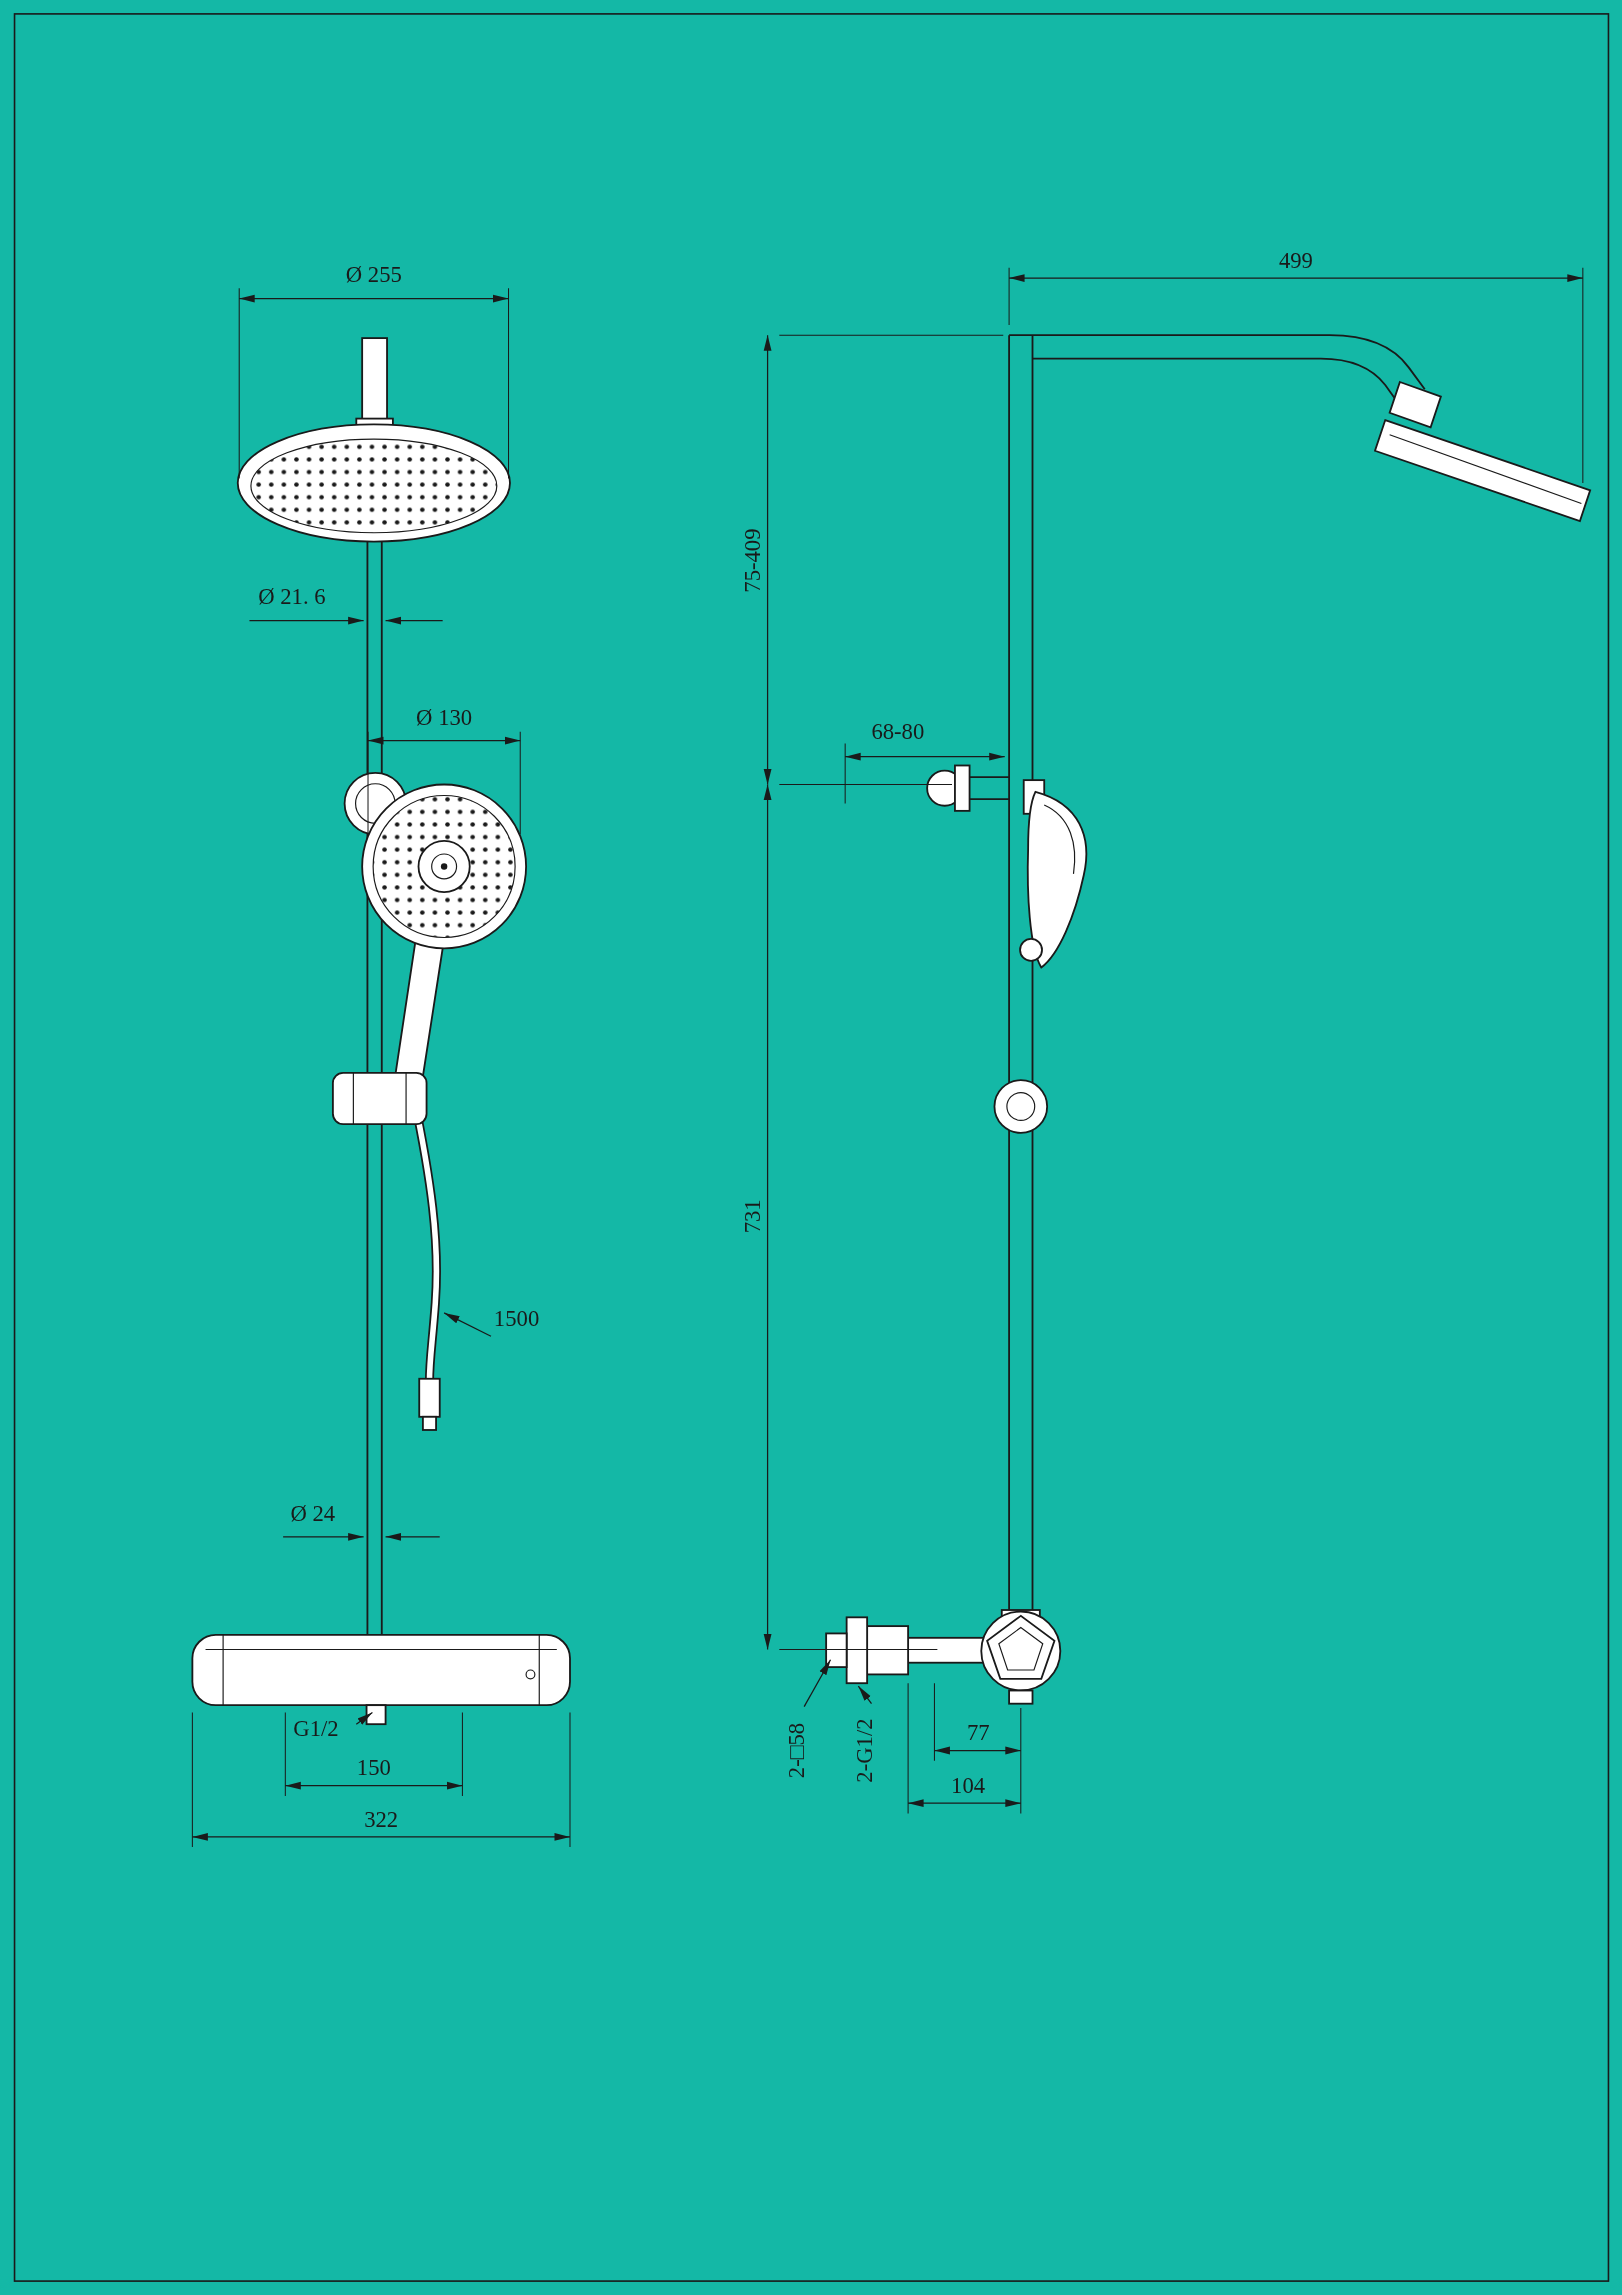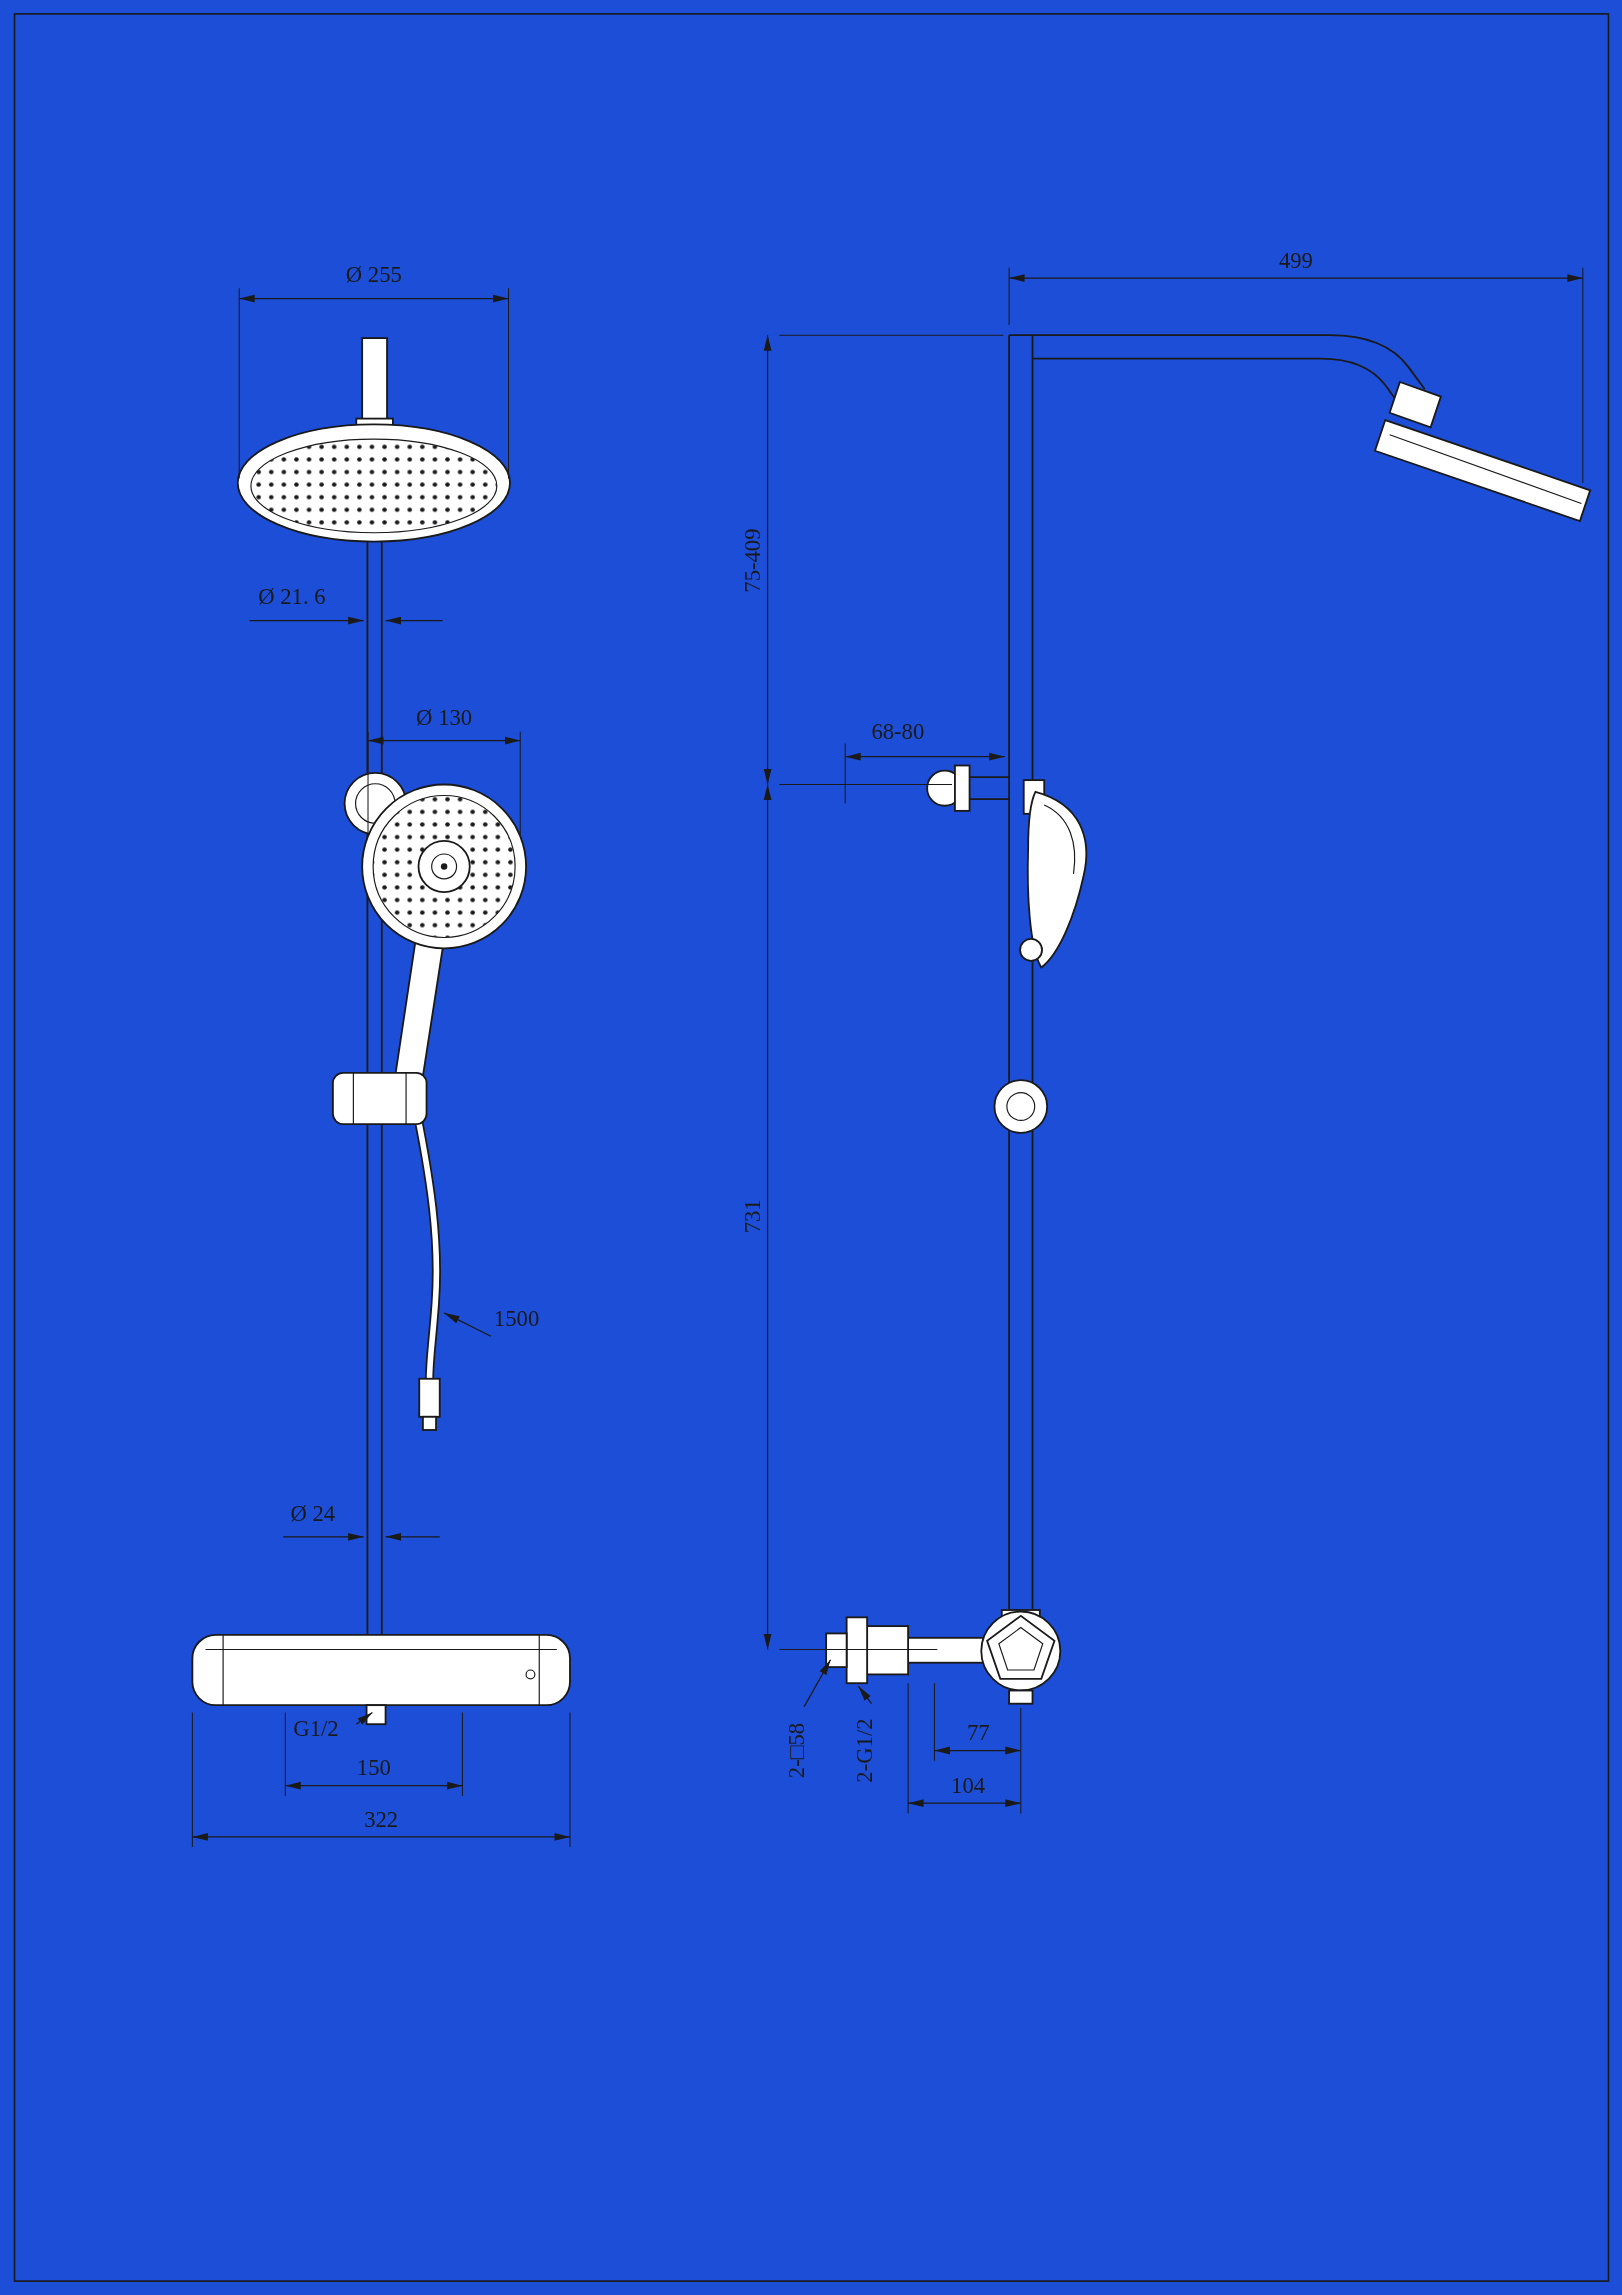--- a/index.html
+++ b/index.html
@@ -1,16 +1,16 @@
 <!DOCTYPE html>
 <html style="font-size:10.5px"><head>
 <meta charset="utf-8">
 <style>
   html,body{margin:0;padding:0;background:#ffffff}
-  .page{position:relative;width:1623px;height:2295px;background:#1d4ed8;overflow:hidden}
+  .page{position:relative;width:1623px;height:2295px;background:#14b8a6;overflow:hidden}
   svg{display:block;width:100%;height:100%}
   .ln{stroke:#1a1a1a;fill:none}
   .w12{stroke-width:1.25}
   .obj{fill:#ffffff;stroke:#1a1a1a;stroke-width:1.25}
   .objthin{fill:none;stroke:#1a1a1a;stroke-width:.8}
   .ext{stroke:#1a1a1a;stroke-width:.7;fill:none}
   .dim{stroke:#1a1a1a;stroke-width:.85;fill:none;marker-start:url(#arrS);marker-end:url(#arrE)}
   .lead{stroke:#1a1a1a;stroke-width:.85;fill:none;marker-end:url(#arrE)}
   .leadS{stroke:#1a1a1a;stroke-width:.85;fill:none;marker-start:url(#arrS)}
   .txt{font-family:"Liberation Serif","DejaVu Serif",serif;font-size:15.5px;fill:#1a1a1a}

